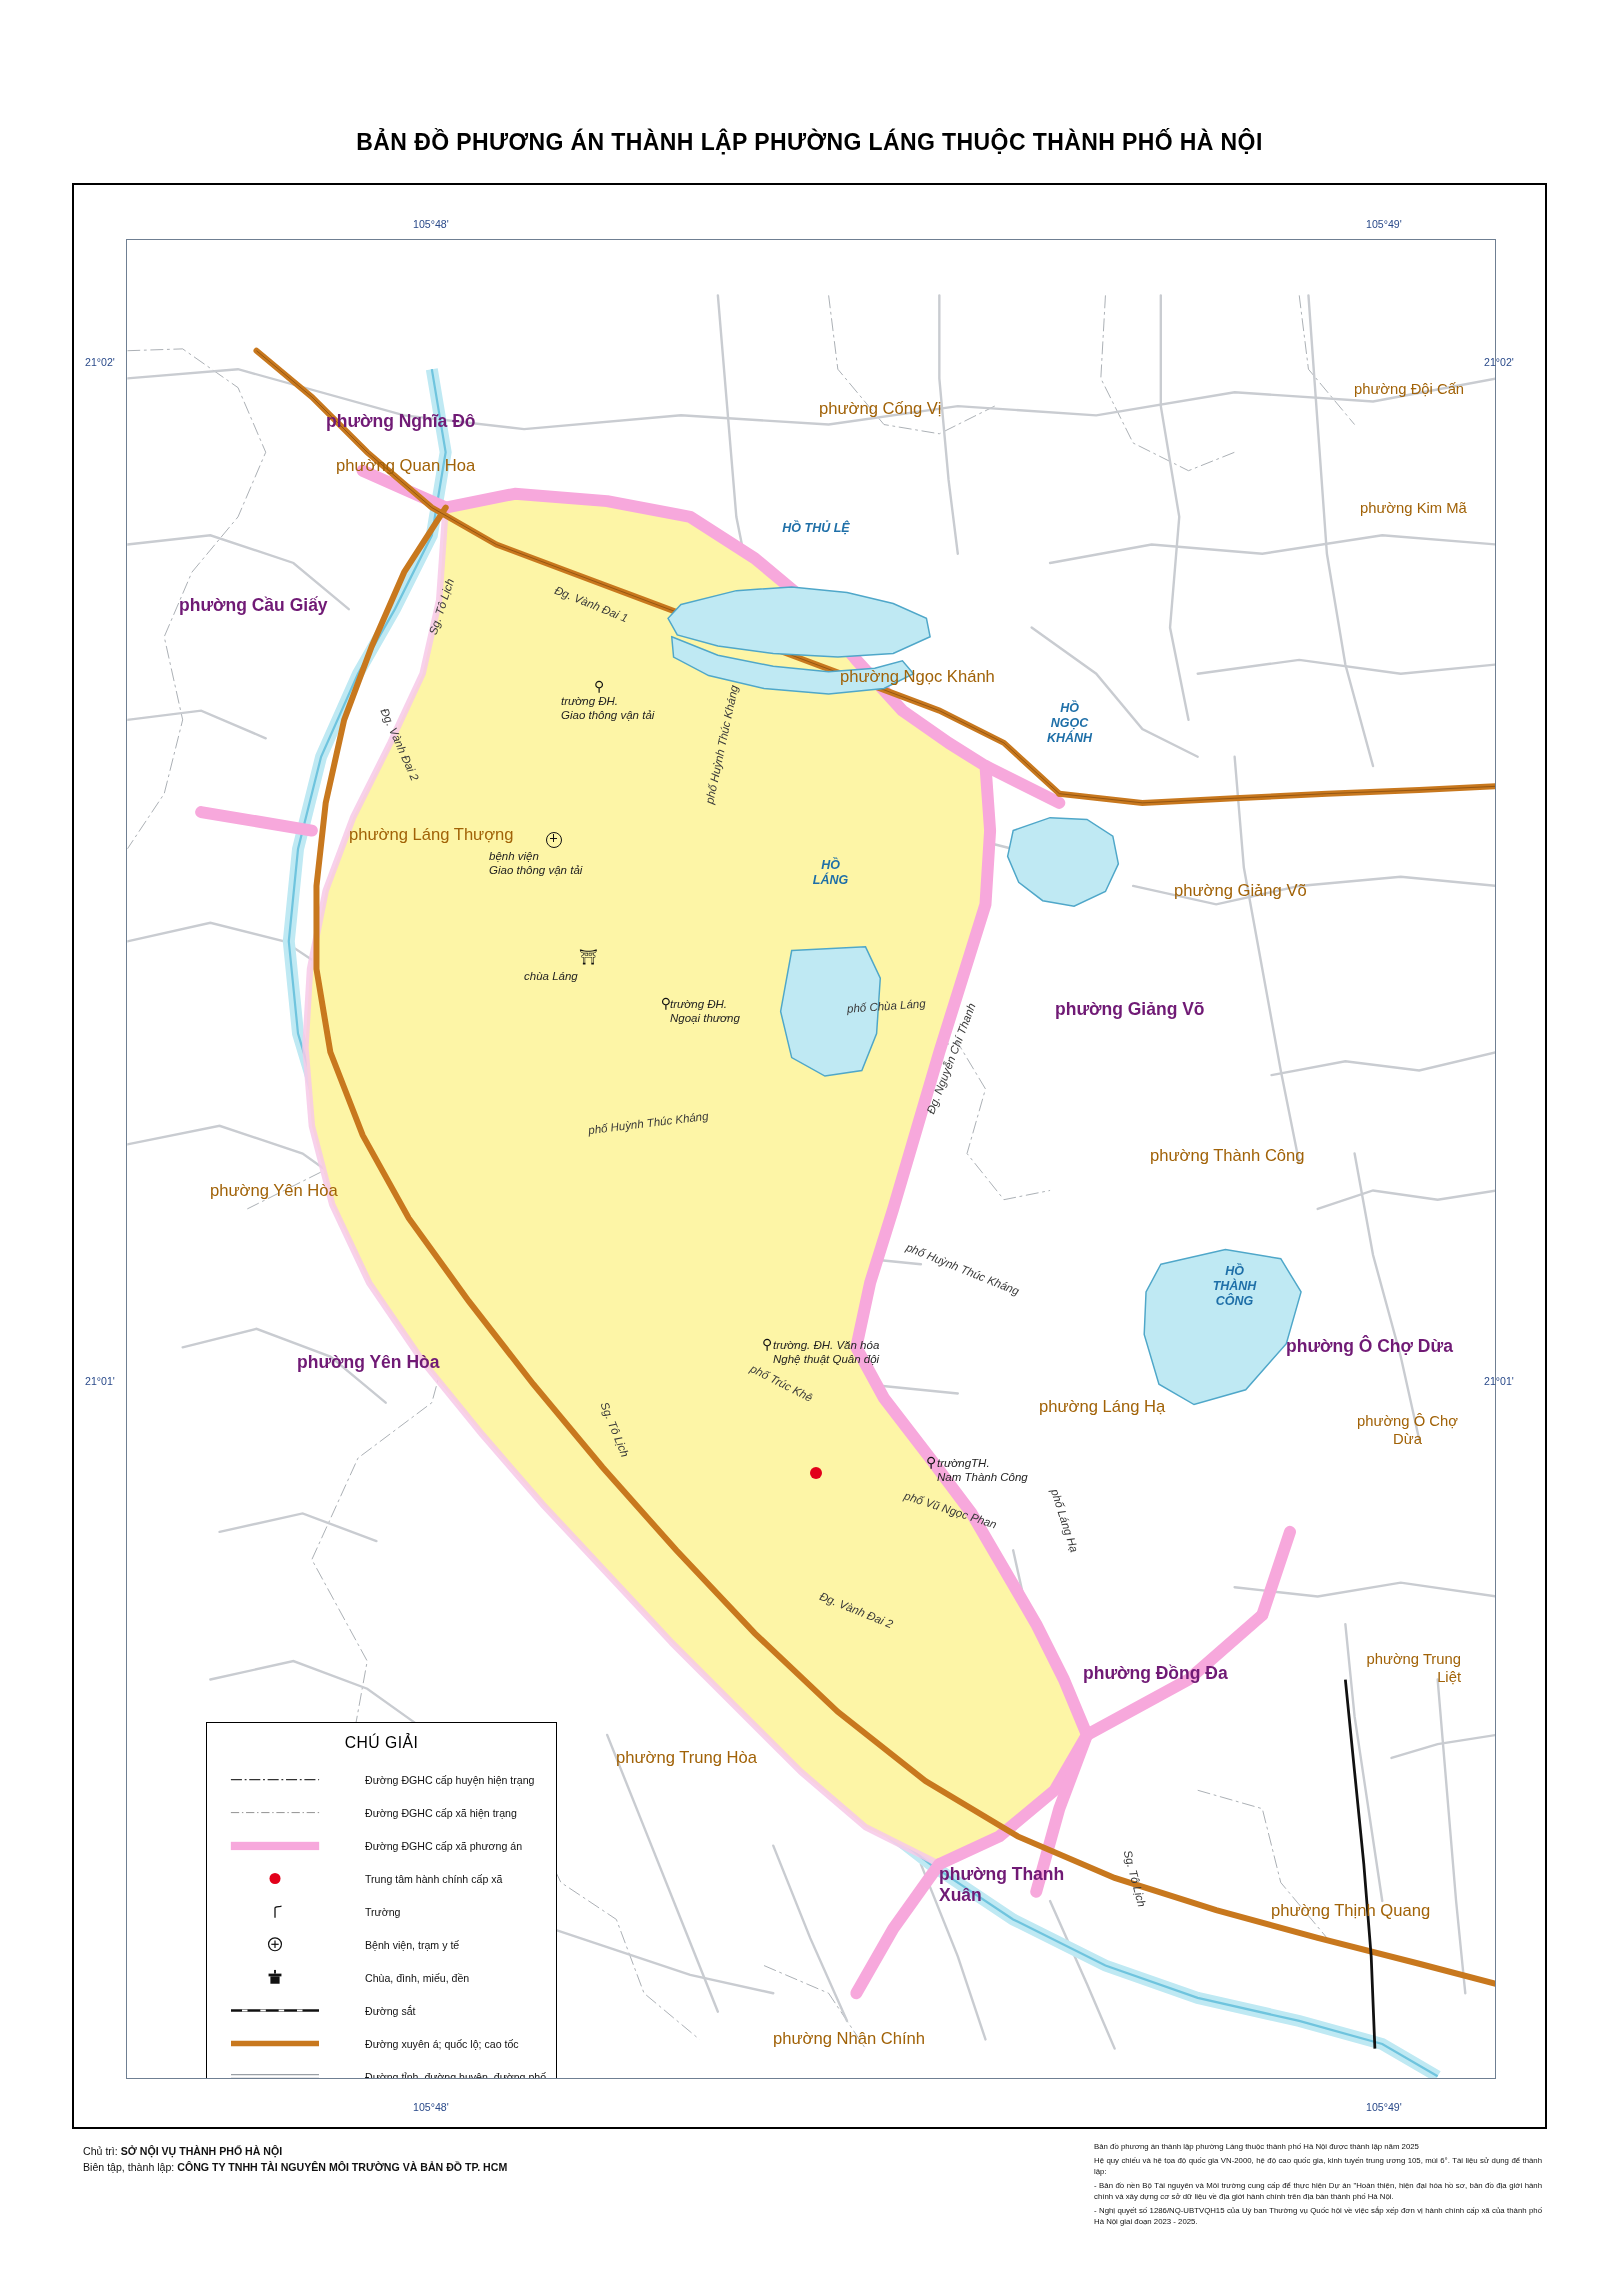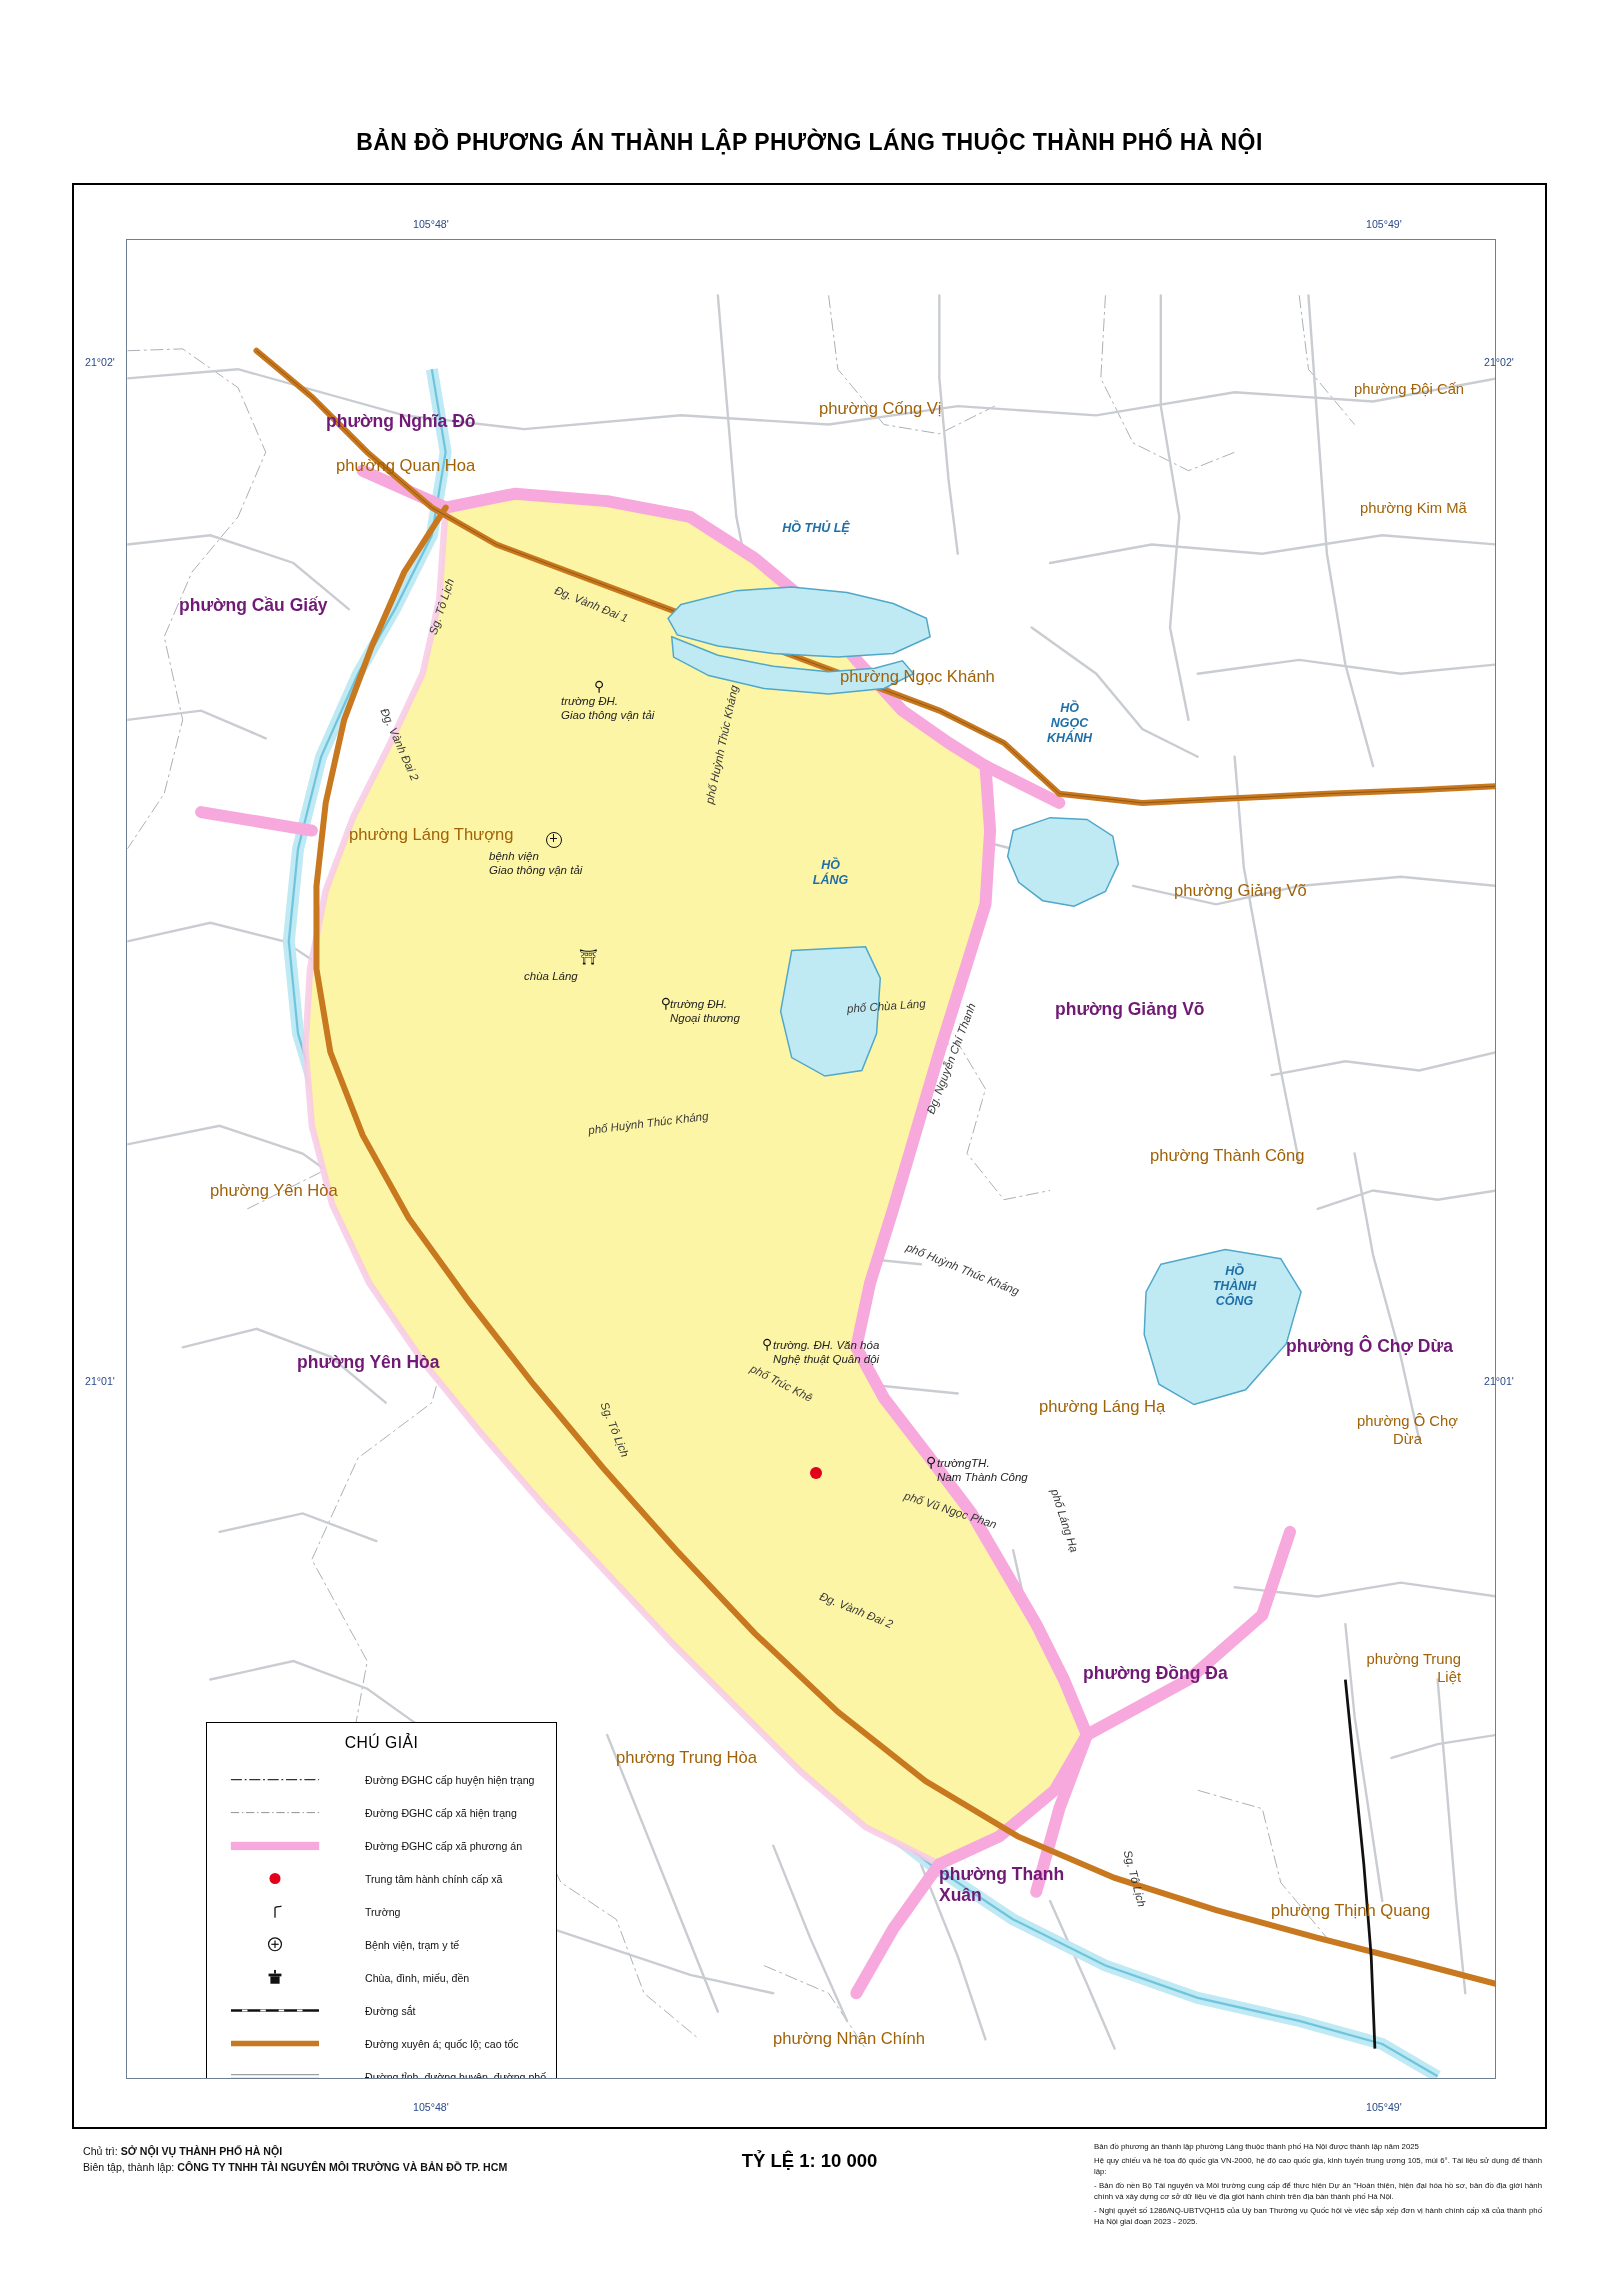--- a/index.html
+++ b/index.html
@@ -517,21 +517,20 @@
     <div>
       <span>Chủ trì:</span>
       <b>SỞ NỘI VỤ THÀNH PHỐ HÀ NỘI</b>
     </div>
     <div>
       <span>Biên tập, thành lập:</span>
       <b>CÔNG TY TNHH TÀI NGUYÊN MÔI TRƯỜNG VÀ BẢN ĐỒ TP. HCM</b>
     </div>
   </div>
 
-  <div class="scale-text">TỶ LỆ 1: 10 000</div>
 
   <div class="footer-right">
     <p>Bản đồ phương án thành lập phường Láng thuộc thành phố Hà Nội được thành lập năm 2025</p>
     <p>Hệ quy chiếu và hệ tọa độ quốc gia VN-2000, hệ độ cao quốc gia, kinh tuyến trung ương 105, múi 6°. Tài liệu sử dụng để thành lập:</p>
     <p>- Bản đồ nền Bộ Tài nguyên và Môi trường cung cấp để thực hiện Dự án "Hoàn thiện, hiện đại hóa hồ sơ, bản đồ địa giới hành chính và xây dựng cơ sở dữ liệu về địa giới hành chính trên địa bàn thành phố Hà Nội.</p>
     <p>- Nghị quyết số 1286/NQ-UBTVQH15 của Uỷ ban Thường vụ Quốc hội về việc sắp xếp đơn vị hành chính cấp xã của thành phố Hà Nội giai đoạn 2023 - 2025.</p>
   </div>
 
 </div>
 

